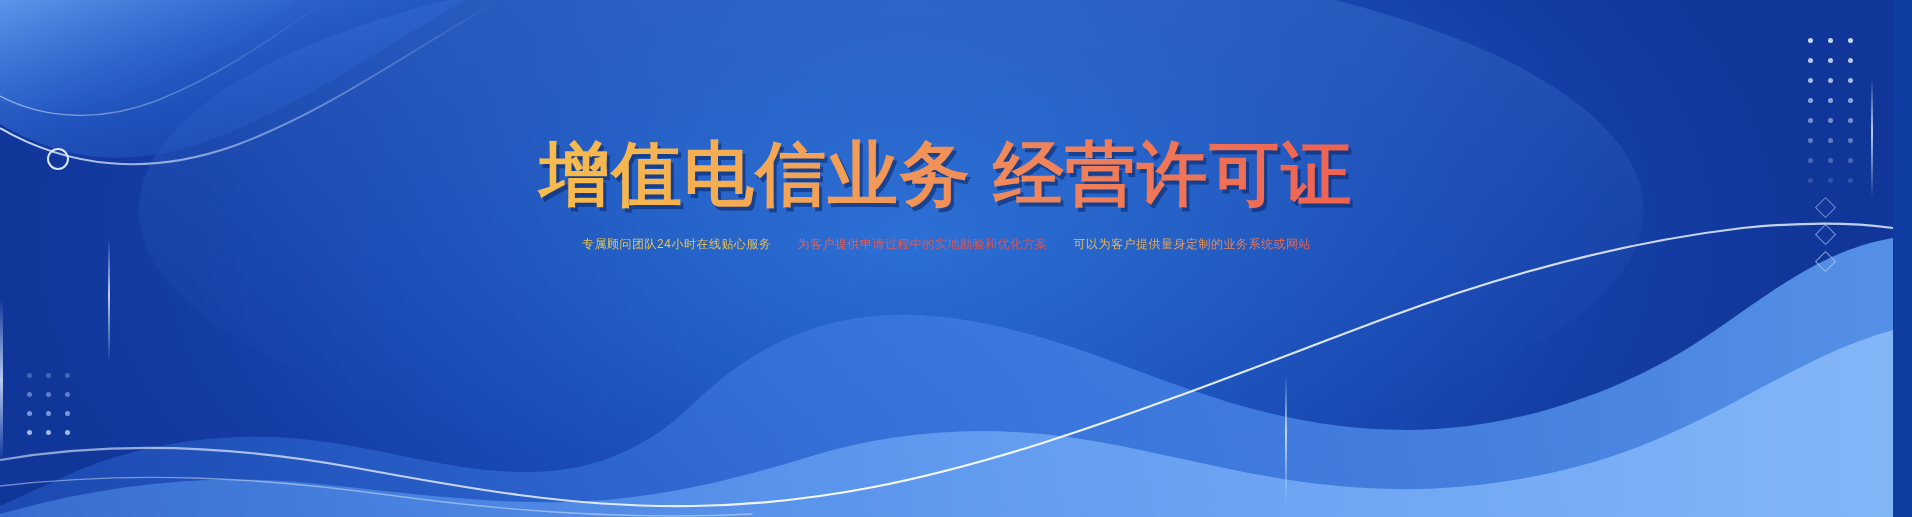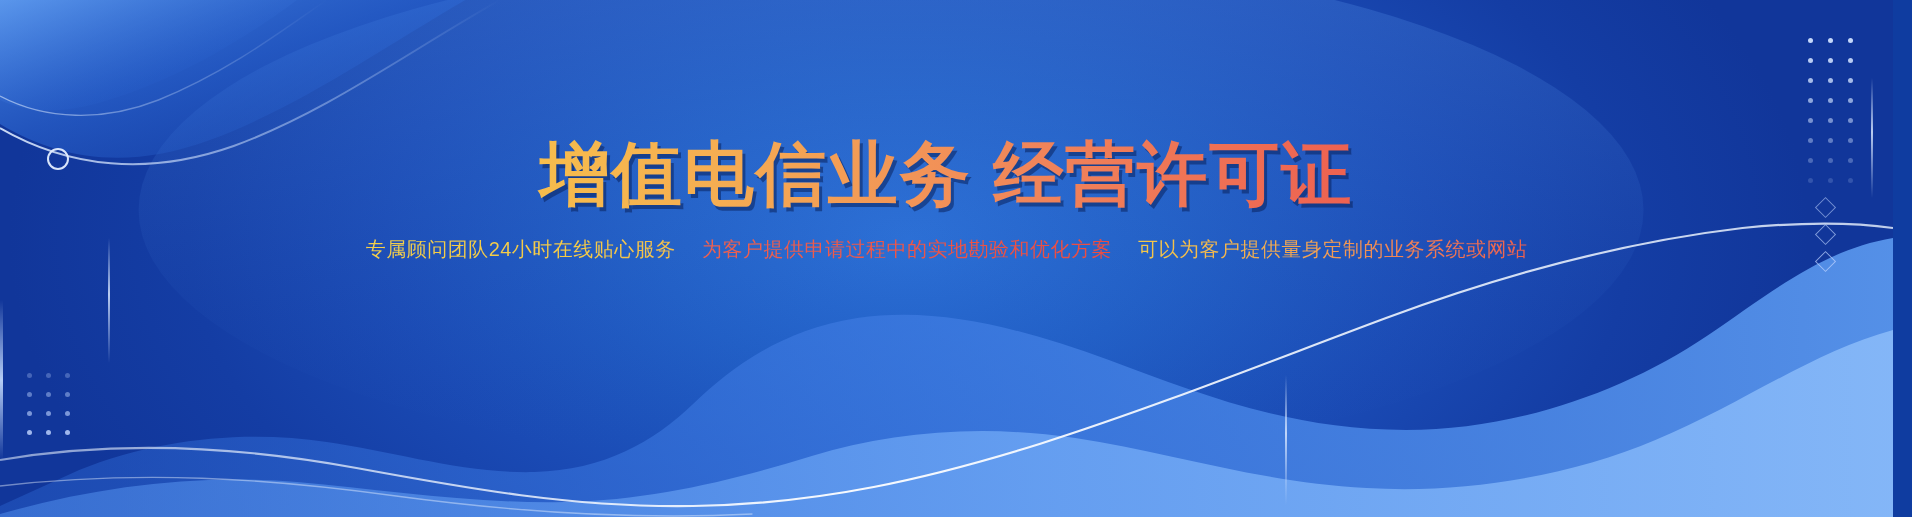--- a/index.html
+++ b/index.html
@@ -78,21 +78,21 @@
     -webkit-text-fill-color:transparent;
     filter:drop-shadow(3px 4px 0px rgba(10,35,95,.55));
   }
 
   #subtitle-row{
     position:absolute;left:0;right:0;top:236px;
     display:flex;
     justify-content:center;
     align-items:baseline;
     gap:26px;
-    font-size:20px;
+    font-size:12px;
     letter-spacing:.5px;
     white-space:nowrap;
   }
   .sub-seg{
     background-clip:text;
     -webkit-background-clip:text;
     color:transparent;
     -webkit-text-fill-color:transparent;
   }
   #sub-1{background-image:linear-gradient(90deg,#f4cf4a 0%,#f6cb46 70%,#f4bf4c 100%);}

